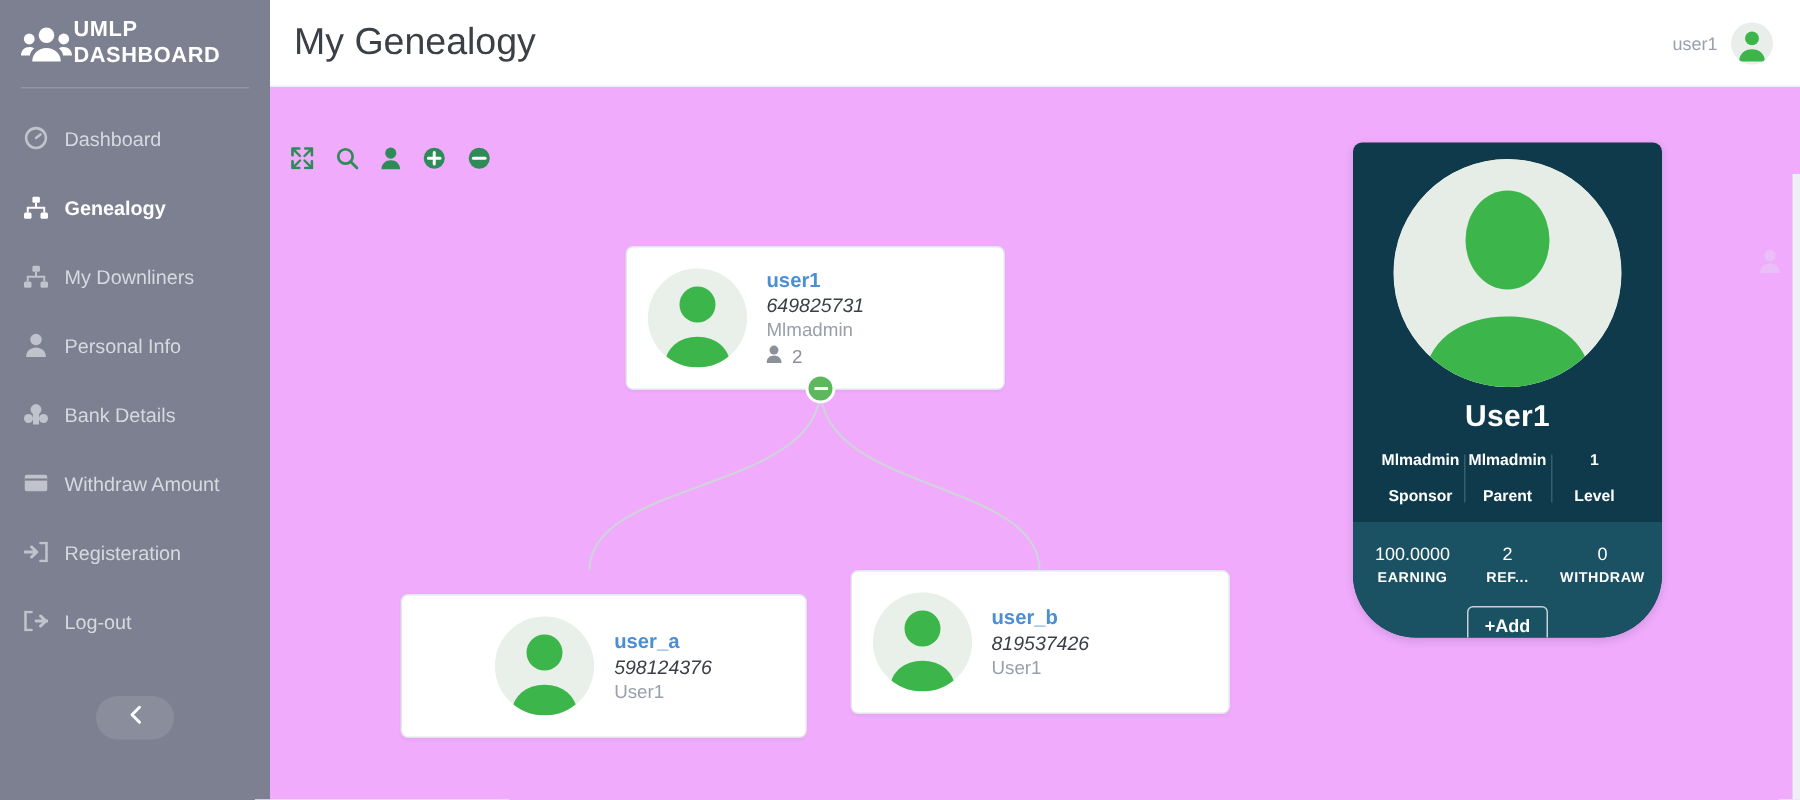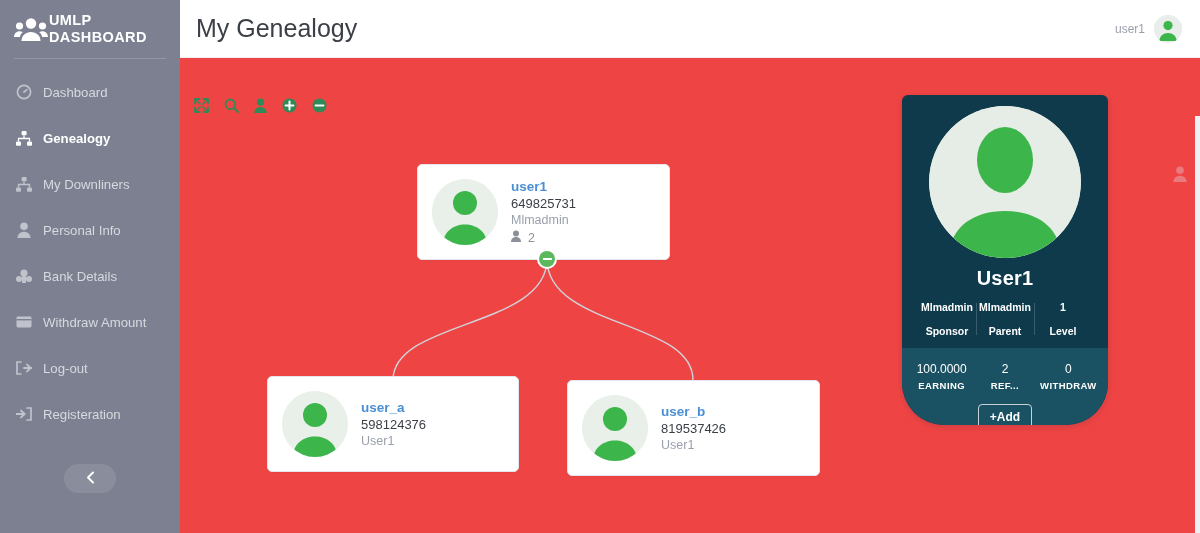--- a/index.html
+++ b/index.html
@@ -41,21 +41,21 @@
   .nav-item.active .ic { opacity: 1; }
   .nav-chevron { margin-left: auto; opacity: .8; }
   .collapse-btn {
     position: absolute; left: 50%; transform: translateX(-50%);
     top: 464px; width: 52px; height: 29px; border-radius: 16px;
     background: #8a8e9c; display: flex; align-items: center;
     justify-content: center; cursor: pointer;
   }
 
   
-  .main { flex: 1; height: 533px; position: relative; background: #ef4444; }
+  .main { flex: 1; height: 533px; position: relative; background: #f0abfc; }
   .topbar {
     height: 58px; background: #ffffff; border-bottom: 1px solid #eceef3;
     display: flex; align-items: center; padding: 0 18px 0 16px;
   }
   .page-title { font-size: 25px; color: #3b3f46; font-weight: normal; }
   .topbar-right { margin-left: auto; display: flex; align-items: center; gap: 9px; }
   .topbar-user { font-size: 12px; color: #9aa0ab; }
   .avatar-sm {
     width: 28px; height: 28px; border-radius: 50%;
     background: #e9eeea; display: flex; align-items: center;
@@ -71,30 +71,30 @@
 
   
   .tree { position: absolute; left: 0; top: 0; width: 720px; height: 475px; }
   .svg-lines { position: absolute; left: 0; top: 0; }
   .node {
     position: absolute; background: #ffffff; border: 1px solid #e3e6ec;
     border-radius: 5px; display: flex; align-items: center; gap: 13px;
     padding: 0 14px; box-shadow: 0 1px 2px rgba(22,30,60,.04);
   }
   .node-root { left: 237px; top: 106px; width: 253px; height: 96px; }
-  .node-a { left: 87px; top: 318px; width: 252px; height: 96px; }
+  .node-a { left: 87px; top: 338px; width: 271px; height: 96px; justify-content: center; }
   .node-b { left: 387px; top: 322px; width: 253px; height: 96px; }
   .node-avatar {
     width: 66px; height: 66px; border-radius: 50%; flex: 0 0 66px;
     background: #e9efe9; display: flex; align-items: flex-end;
     justify-content: center; overflow: hidden;
   }
   .node-info { display: flex; flex-direction: column; gap: 2px; }
   .node-name { color: #4a8fd4; font-weight: bold; font-size: 13.5px; }
-  .node-id { color: #3b3f46; font-size: 13px; }
+  .node-id { color: #3b3f46; font-size: 13px; font-style: italic; }
   .node-parent { color: #9aa0ab; font-size: 12.5px; }
   .node-count {
     display: flex; align-items: center; gap: 5px;
     color: #8b9099; font-size: 12.5px; margin-top: 1px;
   }
   .toggle-minus {
     position: absolute; left: 357px; top: 191px;
     width: 20px; height: 20px; border-radius: 50%;
     background: #5cb85c; border: 2px solid #ffffff;
     display: flex; align-items: center; justify-content: center;
@@ -243,35 +243,35 @@
               <rect x="0.5" y="0.5" width="15" height="11" rx="1.4" fill="#d7d9e0"></rect>
               <rect x="0.5" y="3" width="15" height="1.4" fill="#7c8090"></rect>
             </svg>
         </span>
         <span>Withdraw Amount</span>
       </div>
 
       <div class="nav-item">
         <span class="ic">
           <svg width="16" height="14" viewBox="0 0 16 14">
+            <path d="M0 7h8M5 3.6L8.6 7 5 10.4" stroke="#d7d9e0" stroke-width="1.9" fill="none" stroke-linecap="round" stroke-linejoin="round"></path>
+            <path d="M11 1h4v12h-4" stroke="#d7d9e0" stroke-width="1.7" fill="none" stroke-linecap="round"></path>
+          </svg>
+        </span>
+        <span>Registeration</span>
+      </div>
+
+      <div class="nav-item">
+        <span class="ic">
+          <svg width="16" height="14" viewBox="0 0 16 14">
             <path d="M16 7H8M11 3.6L14.6 7 11 10.4" stroke="#d7d9e0" stroke-width="1.9" fill="none" stroke-linecap="round" stroke-linejoin="round"></path>
             <path d="M5 1H1v12h4" stroke="#d7d9e0" stroke-width="1.7" fill="none" stroke-linecap="round"></path>
           </svg>
         </span>
         <span>Log-out</span>
-      </div>
-
-      <div class="nav-item">
-        <span class="ic">
-          <svg width="16" height="14" viewBox="0 0 16 14">
-            <path d="M0 7h8M5 3.6L8.6 7 5 10.4" stroke="#d7d9e0" stroke-width="1.9" fill="none" stroke-linecap="round" stroke-linejoin="round"></path>
-            <path d="M11 1h4v12h-4" stroke="#d7d9e0" stroke-width="1.7" fill="none" stroke-linecap="round"></path>
-          </svg>
-        </span>
-        <span>Registeration</span>
       </div>
     </nav>
 
     <div class="collapse-btn">
       <span>
         <svg width="9" height="13" viewBox="0 0 9 13">
             <path d="M7 1.5l-5 5 5 5" stroke="#ffffff" stroke-width="2" fill="none" stroke-linecap="round" stroke-linejoin="round"></path>
           </svg>
       </span>
     </div>

